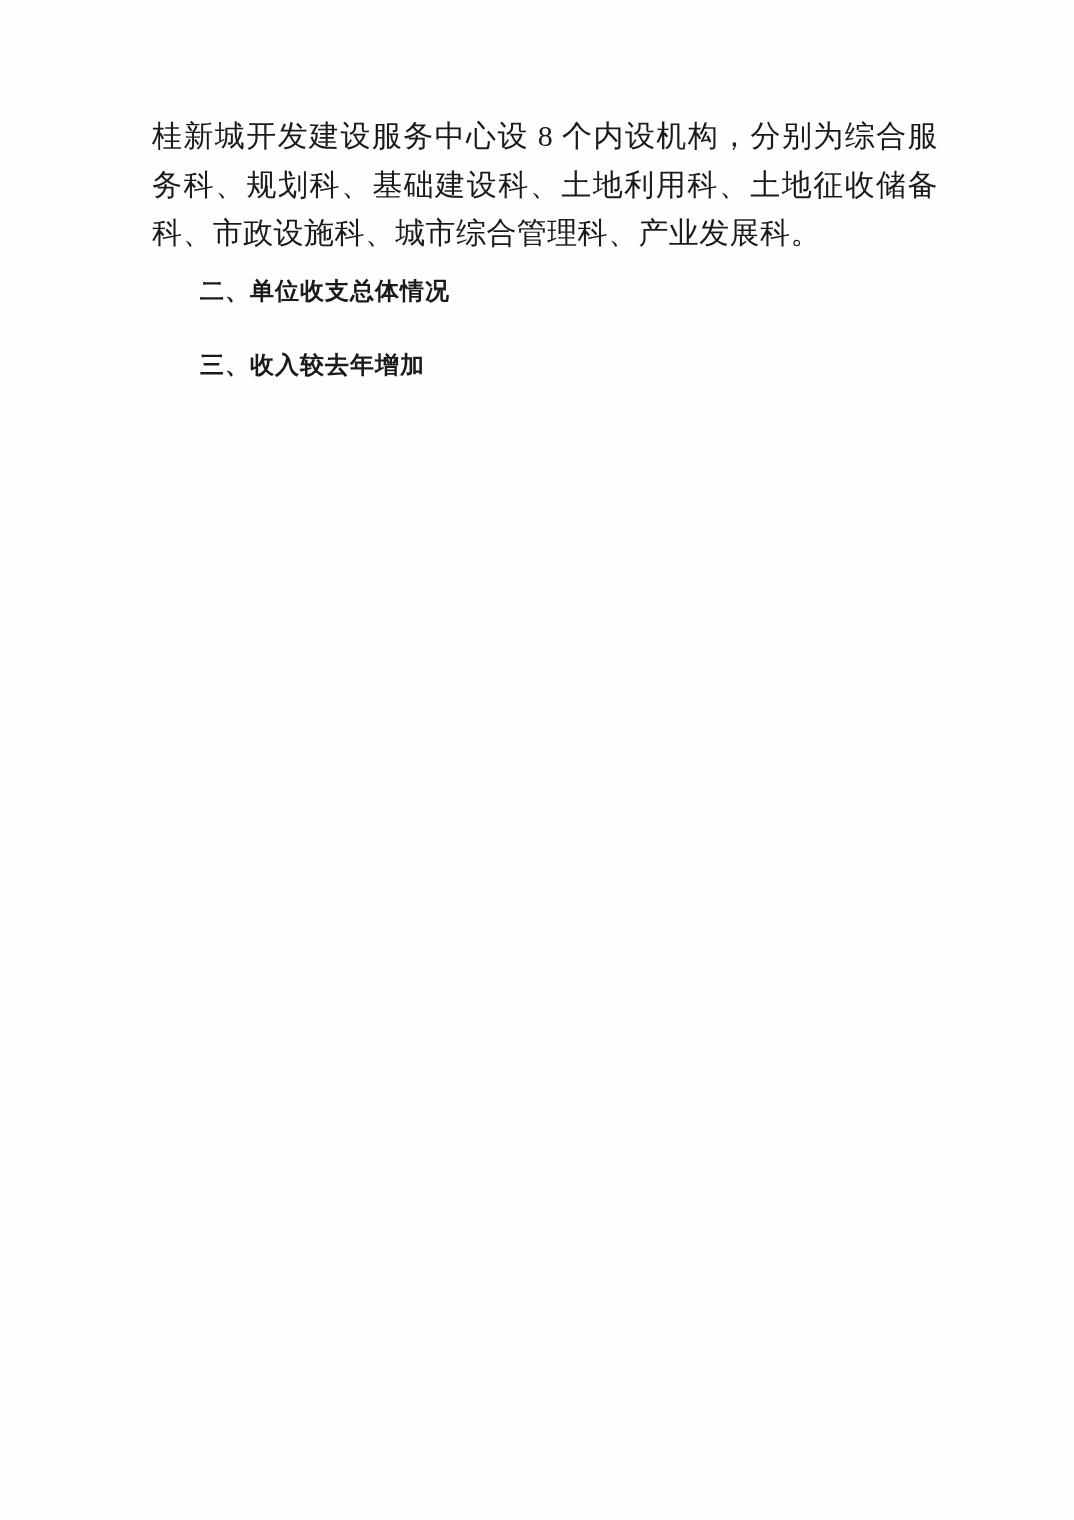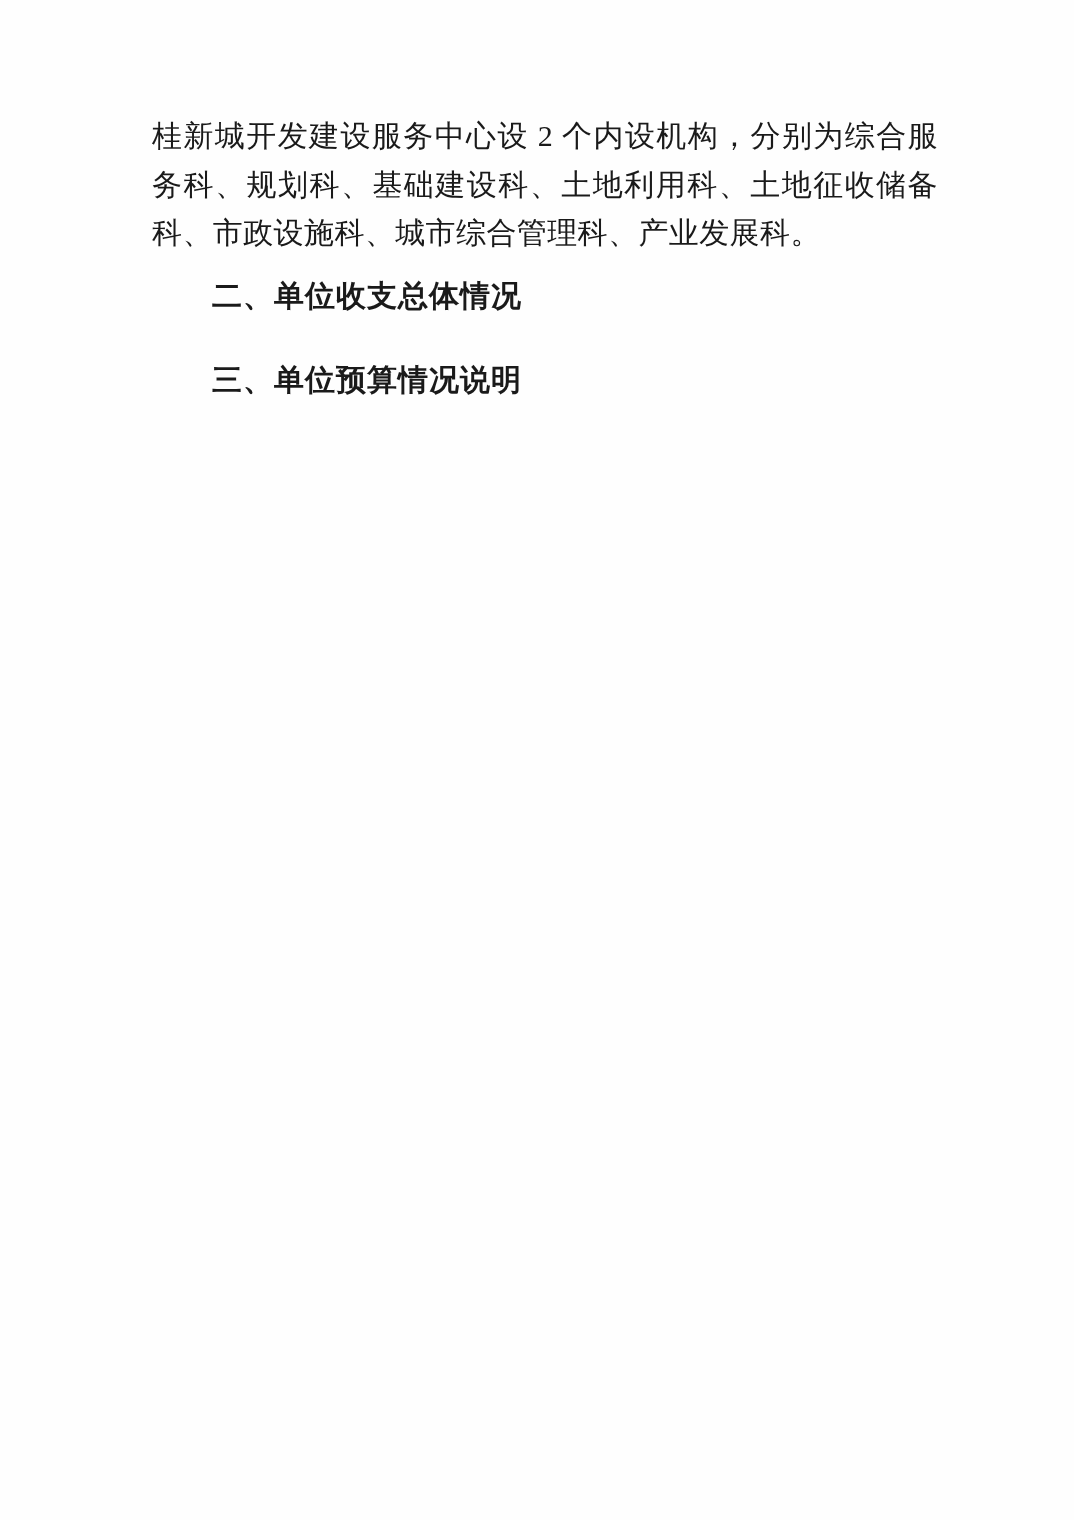--- a/index.html
+++ b/index.html
@@ -30,41 +30,41 @@
   }
   p.para {
     margin: 0 0 2px 0;
     text-indent: 2em;
   }
   p.para.noindent {
     text-indent: 0;
   }
   h2.heading {
     margin: 14px 0 8px 0;
-    font-size: 30px;
+    font-size: 24px;
     font-weight: bold;
     text-indent: 2em;
     letter-spacing: 1px;
     line-height: 1.6;
   }
   .block-gap {
     height: 14px;
   }
 </style>
 </head>
 <body>
 
 <div class="page">
   <div class="doc-body">
 
-    <p class="para noindent">桂新城开发建设服务中心设 2 个内设机构，分别为综合服务科、规划科、基础建设科、土地利用科、土地征收储备科、市政设施科、城市综合管理科、产业发展科。</p>
+    <p class="para noindent">桂新城开发建设服务中心设 8 个内设机构，分别为综合服务科、规划科、基础建设科、土地利用科、土地征收储备科、市政设施科、城市综合管理科、产业发展科。</p>
 
     <h2 class="heading">二、单位收支总体情况</h2>
 
 
     <div class="block-gap"></div>
 
 
-    <h2 class="heading">三、单位预算情况说明</h2>
+    <h2 class="heading">三、收入较去年增加</h2>
 
 
   </div>
 </div>
 
 </body></html>

